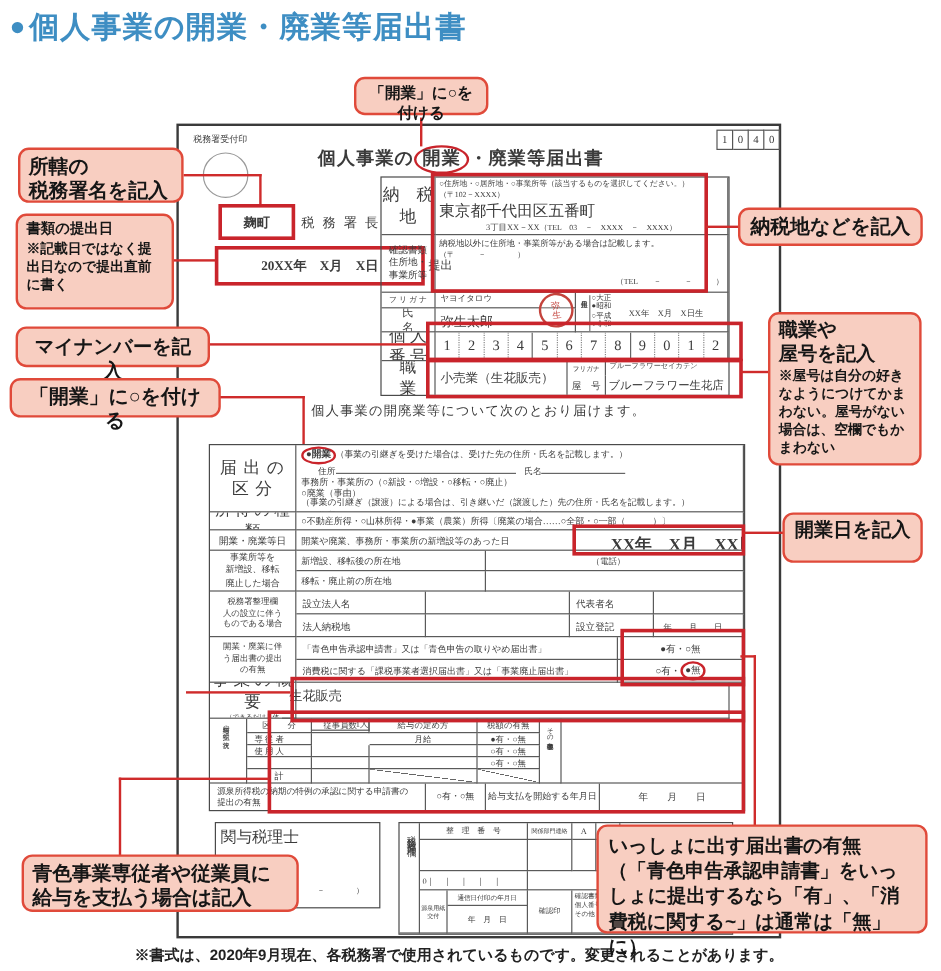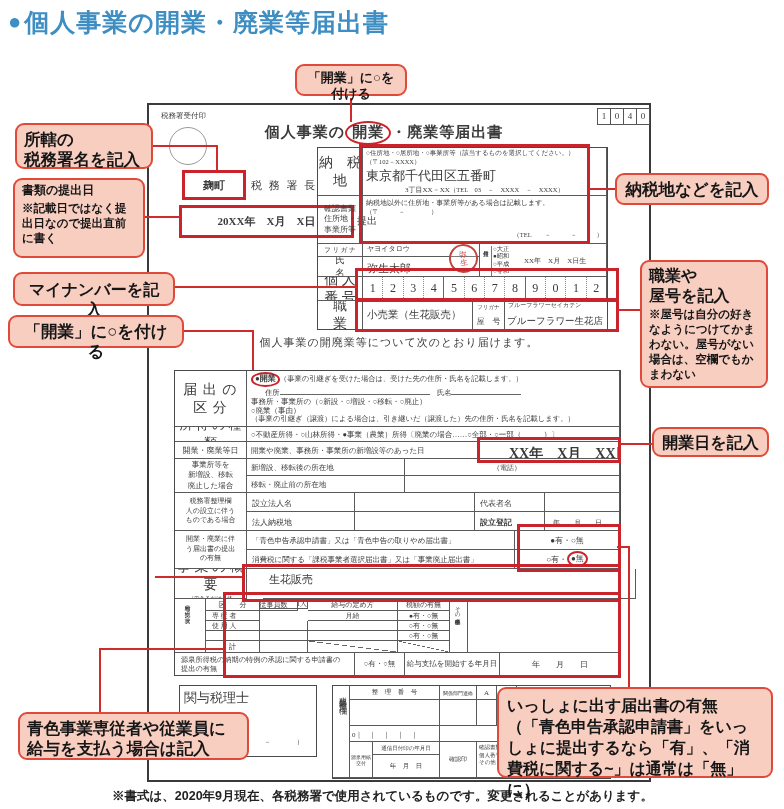--- a/index.html
+++ b/index.html
@@ -208,21 +208,21 @@
         <div>税務署整理欄</div>
         <div>人の設立に伴う</div>
         <div>ものである場合</div>
       </div>
       <div class="hc s8" style="left:72px;top:122px;width:108px;height:19px;padding:5px 0 0 5px;">設立法人名</div>
       <div class="hc" style="left:180px;top:122px;width:120px;height:19px;"></div>
       <div class="hc s8" style="left:300px;top:122px;width:70px;height:19px;padding:5px 0 0 5px;">代表者名</div>
       <div class="hc" style="left:370px;top:122px;width:75px;height:19px;"></div>
       <div class="hc s8" style="left:72px;top:141px;width:108px;height:19px;padding:5px 0 0 5px;">法人納税地</div>
       <div class="hc" style="left:180px;top:141px;width:120px;height:19px;"></div>
-      <div class="hc s8" style="left:300px;top:141px;width:70px;height:19px;padding:5px 0 0 5px;font-weight:bold;">設立登記</div>
+      <div class="hc s8" style="left:300px;top:141px;width:70px;height:19px;padding:5px 0 0 5px;">設立登記</div>
       <div class="hc s7" style="left:370px;top:141px;width:75px;height:19px;padding:6px 0 0 8px;">年　　月　　日</div>
 
       <div class="hc lb s7" style="left:0;top:160px;width:72px;height:38px;flex-direction:column;line-height:1.4;">
         <div>開業・廃業に伴</div>
         <div>う届出書の提出</div>
         <div>の有無</div>
       </div>
       <div class="hc s75" style="left:72px;top:160px;width:268px;height:19px;padding:5px 0 0 5px;">「青色申告承認申請書」又は「青色申告の取りやめ届出書」</div>
       <div class="hc lb s8" style="left:340px;top:160px;width:105px;height:19px;">
           <span>●有・○無</span>
@@ -233,29 +233,29 @@
           <span class="rcircle-sm">●無</span>
       </div>
 
       <div class="hc lb" style="left:0;top:198px;width:72px;height:30px;flex-direction:column;">
         <div class="s9">事 業 の 概 要</div>
         <div class="s55" style="line-height:1.3;margin-top:1px;">
           <div>（できるだけ具体</div>
           <div>的に記載します。）</div>
         </div>
       </div>
-      <div class="hc s11" style="left:88px;top:198px;width:373px;height:30px;padding:3px 0 0 6px;">生花販売</div>
+      <div class="hc s11" style="left:60px;top:198px;width:373px;height:30px;padding:3px 0 0 6px;">生花販売</div>
 
       <div class="hc" style="left:0;top:228px;width:31px;height:54px;">
         <span class="vert" style="position:absolute;left:9px;top:2px;height:50px;font-size:5.6px;letter-spacing:0;">給与等の支払の状況</span>
       </div>
       <div class="hc lb s7" style="left:31px;top:228px;width:54px;height:12px;">
           <span>区　　分</span>
         </div>
-      <div class="hc lb s7" style="left:75px;top:228px;width:48px;height:12px;align-items:flex-end;">
+      <div class="hc lb s7" style="left:85px;top:228px;width:48px;height:12px;align-items:flex-end;">
           <span>従事員数</span>
         </div>
       <div class="hc lb s7" style="left:133px;top:228px;width:90px;height:12px;">
           <span>給与の定め方</span>
         </div>
       <div class="hc lb s7" style="left:223px;top:228px;width:52px;height:12px;">
           <span>税額の有無</span>
         </div>
       <div class="hc" style="left:275px;top:228px;width:18px;height:54px;">
         <span class="vert" style="position:absolute;left:4px;top:3px;height:48px;font-size:5.6px;">その他参考事項</span>
@@ -406,21 +406,21 @@
   </div>
 
   <div class="callout" style="left:640px;top:260px;width:128px;height:128px;">
     <div class="main" style="font-size:16px;">
       <div>職業や</div>
       <div>屋号を記入</div>
     </div>
     <div class="note">※屋号は自分の好きなようにつけてかまわない。屋号がない場合は、空欄でもかまわない</div>
   </div>
 
-  <div class="callout" style="left:652px;top:427px;width:117px;height:30px;">
+  <div class="callout" style="left:652px;top:427px;width:117px;height:42px;">
     <div class="main" style="font-size:16px;text-align:center;">開業日を記入</div>
   </div>
 
   <div class="callout" style="left:497px;top:687px;width:276px;height:91px;padding:6px 8px;">
     <div class="main" style="font-size:16px;line-height:1.32;">いっしょに出す届出書の有無（「青色申告承認申請書」をいっしょに提出するなら「有」、「消費税に関する~」は通常は「無」に）</div>
   </div>
 
   <div class="footer-note">※書式は、2020年9月現在、各税務署で使用されているものです。変更されることがあります。</div>
 </div>
 

